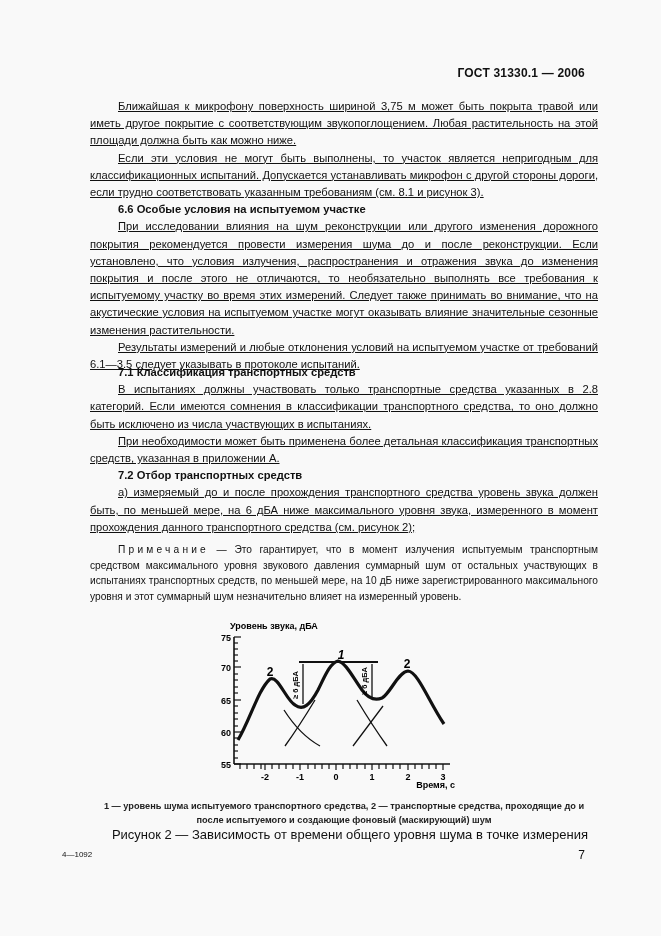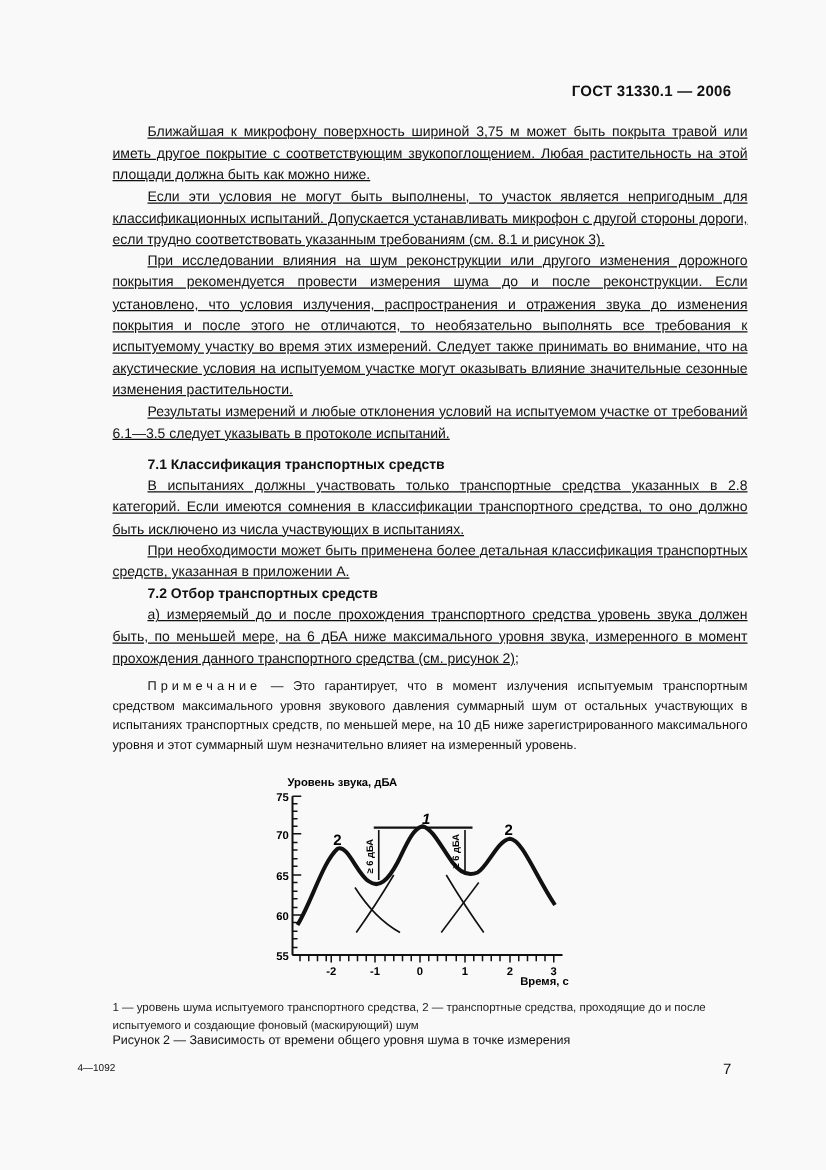--- a/index.html
+++ b/index.html
@@ -9,34 +9,35 @@
     position: relative; overflow: hidden;
   }
   .abs { position: absolute; }
   .header-code { top: 66px; right: 76px; font-weight: bold; font-size: 12px; letter-spacing: 0.2px; }
   .text-block { left: 90px; width: 508px; font-size: 11.2px; line-height: 17.2px; }
   .p { text-indent: 28px; margin: 0; text-align: justify; text-decoration: underline; }
   .sub { font-weight: bold; margin: 0; padding-left: 28px; }
   .h2 { font-weight: bold; font-size: 14px; margin: 0; }
   .note { font-size: 10.2px; line-height: 15.5px; text-align: justify; text-indent: 28px; margin: 0; }
   .note .lbl { letter-spacing: 3.2px; }
-  .caption-legend { left: 90px; width: 508px; font-size: 9.2px; line-height: 14px; text-align: left; top: 799px; color: #222; }
-  .fig-title { left: 90px; width: 508px; text-align: left; font-size: 10px; top: 827px; }
+  .caption-legend { left: 90px; width: 508px; font-size: 9.2px; line-height: 14px; text-align: center; top: 799px; color: #222; font-weight: bold; }
+  .fig-title { left: 80px; width: 508px; text-align: right; font-size: 13px; top: 827px; }
   .footer-left { left: 62px; top: 850px; font-size: 8px; }
   .footer-right { right: 76px; top: 848px; font-size: 12px; }
   svg text { font-family: "Liberation Sans", sans-serif; }
 </style>
 </head>
 <body>
 
 <div class="abs header-code">ГОСТ 31330.1 — 2006</div>
 
 <div class="abs text-block" style="top:98px;">
   <p class="p">Ближайшая к микрофону поверхность шириной 3,75 м может быть покрыта травой или иметь другое покрытие с соответствующим звукопоглощением. Любая растительность на этой площади должна быть как можно ниже.</p>
   <p class="p">Если эти условия не могут быть выполнены, то участок является непригодным для классификационных испытаний. Допускается устанавливать микрофон с другой стороны дороги, если трудно соответствовать указанным требованиям (см. 8.1 и рисунок 3).</p>
+  <p class="sub">6.6 Особые условия на испытуемом участке</p>
   <p class="p">При исследовании влияния на шум реконструкции или другого изменения дорожного покрытия рекомендуется провести измерения шума до и после реконструкции. Если установлено, что условия излучения, распространения и отражения звука до изменения покрытия и после этого не отличаются, то необязательно выполнять все требования к испытуемому участку во время этих измерений. Следует также принимать во внимание, что на акустические условия на испытуемом участке могут оказывать влияние значительные сезонные изменения растительности.</p>
   <p class="p">Результаты измерений и любые отклонения условий на испытуемом участке от требований 6.1—3.5 следует указывать в протоколе испытаний.</p>
 </div>
 
 <div class="abs text-block" style="top:350px;">
   <div style="height:14px;"></div>
   <p class="sub">7.1 Классификация транспортных средств</p>
   <p class="p">В испытаниях должны участвовать только транспортные средства указанных в 2.8 категорий. Если имеются сомнения в классификации транспортного средства, то оно должно быть исключено из числа участвующих в испытаниях.</p>
   <p class="p">При необходимости может быть применена более детальная классификация транспортных средств, указанная в приложении А.</p>
   <p class="sub">7.2 Отбор транспортных средств</p>

